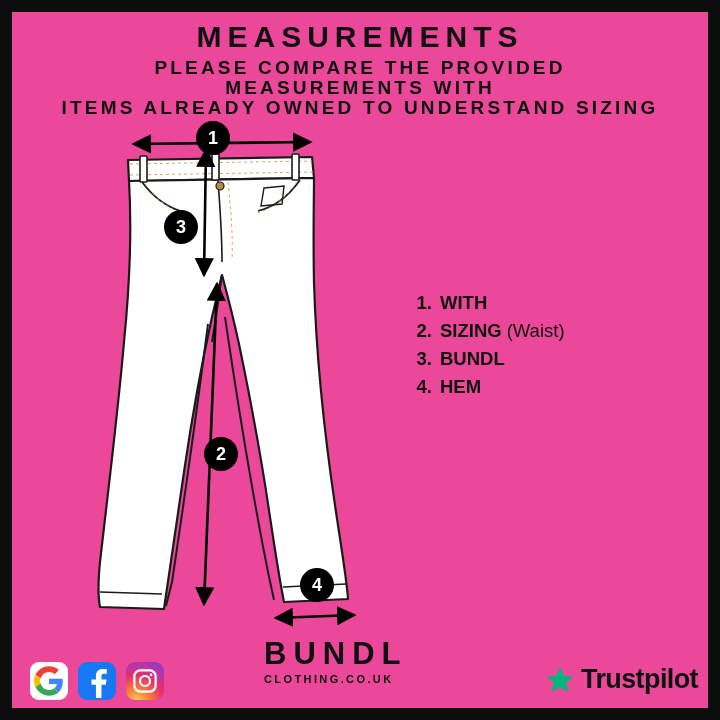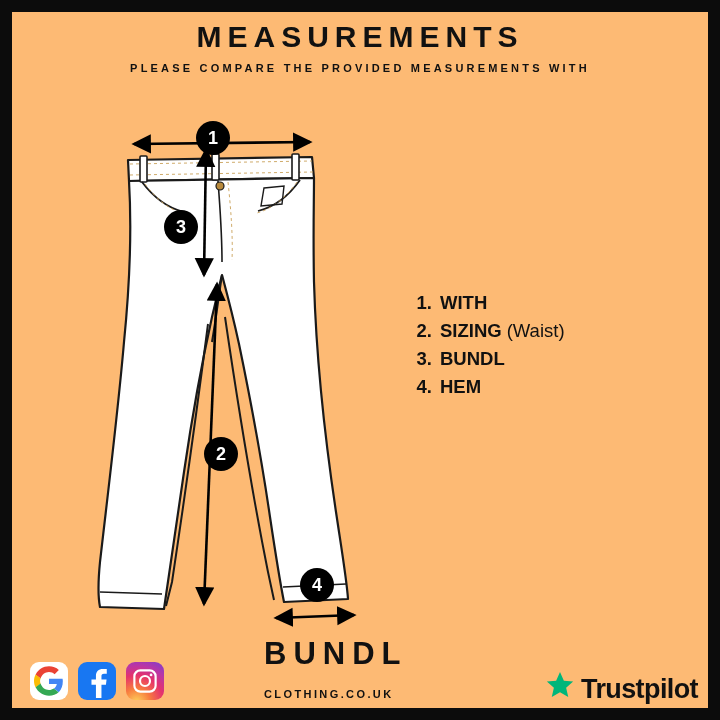--- a/index.html
+++ b/index.html
@@ -19,42 +19,42 @@
     height: 720px;
     background: #0c0c0c;
     box-sizing: border-box;
   }
   #canvas {
     position: absolute;
     left: 12px;
     top: 12px;
     width: 696px;
     height: 696px;
-    background: #fdba74;
+    background: #ec4899;
   }
 
   
   .title {
     position: absolute;
     top: 8px;
     left: 0;
     width: 696px;
     text-align: center;
     font-size: 30px;
     font-weight: bold;
     letter-spacing: 6px;
     color: #111;
   }
   .subtitle {
     position: absolute;
     top: 46px;
     left: 48px;
     width: 600px;
     text-align: center;
-    font-size: 11px;
+    font-size: 19px;
     font-weight: bold;
     letter-spacing: 3.2px;
     line-height: 20px;
     color: #111;
   }
 
   
   .legend {
     position: absolute;
     left: 390px;
@@ -111,21 +111,21 @@
     font-weight: bold;
     letter-spacing: 7px;
     color: #111;
     line-height: 34px;
   }
   .brand-sub {
     font-size: 11px;
     font-weight: bold;
     letter-spacing: 2.4px;
     color: #111;
-    margin-top: 17px;
+    margin-top: 2px;
   }
 
   .socials {
     position: absolute;
     left: 18px;
     top: 650px;
     display: flex;
     gap: 10px;
     align-items: center;
   }
@@ -150,32 +150,32 @@
     top: 652px;
     display: flex;
     align-items: center;
     gap: 6px;
   }
   .tp-text {
     font-size: 27px;
     font-weight: bold;
     letter-spacing: -0.6px;
     color: #111;
-    margin-top: 10px;
   }
 </style>
 </head>
 <body>
 
 <div id="page">
   <div id="canvas">
 
     <div class="title">MEASUREMENTS</div>
     <div class="subtitle">
       <div>PLEASE COMPARE THE PROVIDED MEASUREMENTS WITH</div>
+      <div>ITEMS ALREADY OWNED TO UNDERSTAND SIZING</div>
     </div>
 
     <svg width="696" height="520" viewBox="0 0 696 520" style="position:absolute;left:0;top:100px;">
 
       <g fill="#ffffff" stroke="#1a1a1a" stroke-width="2.2" stroke-linejoin="round" stroke-linecap="round">
 
         <path d="M116,48 L300,45 L302,66 L117,69 Z"></path>
 
         <path d="M117,69
                  C 120,120 118,170 112,230

